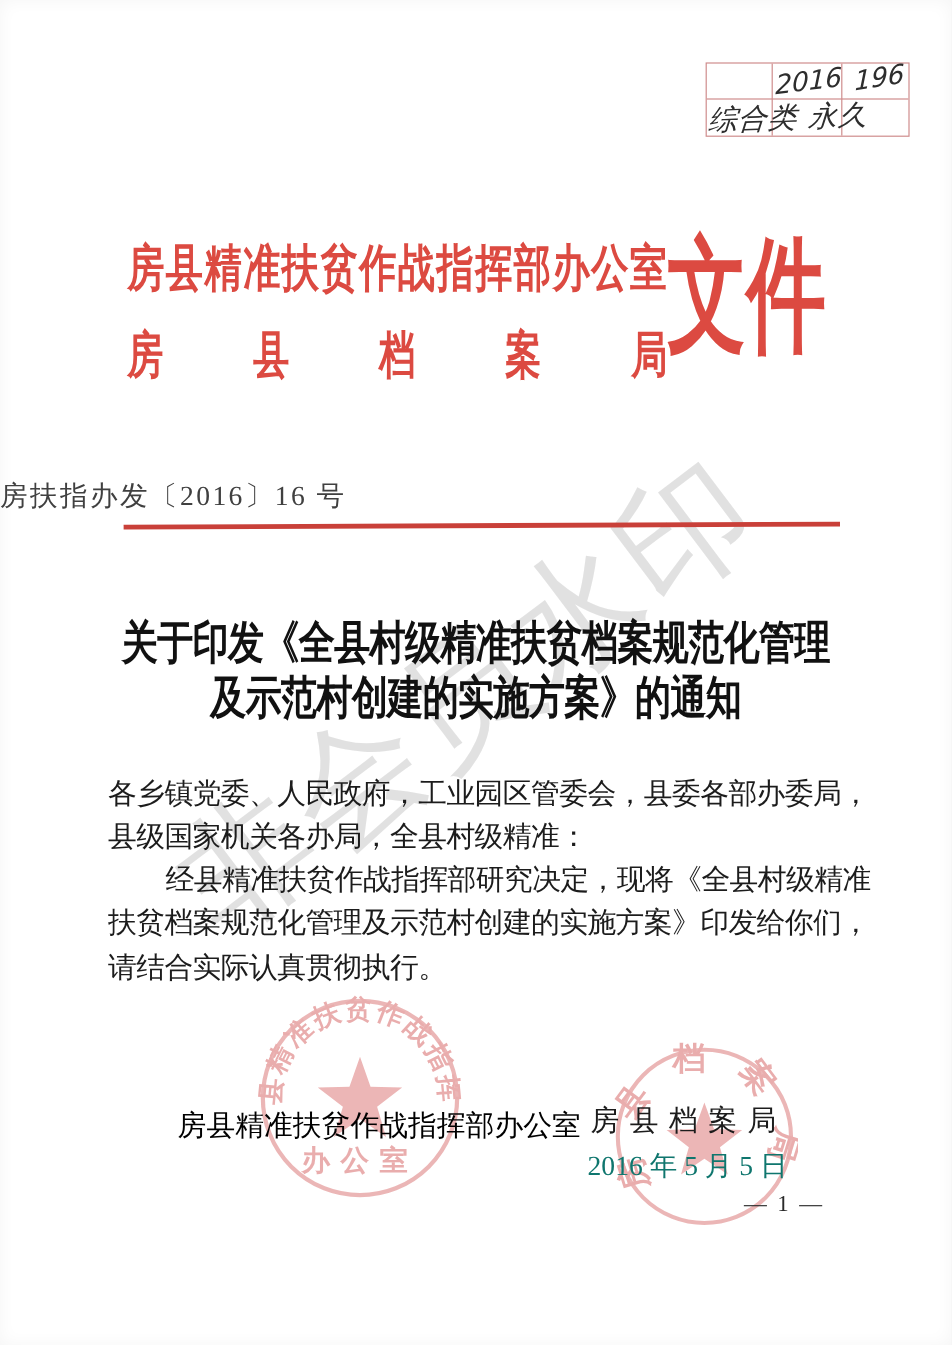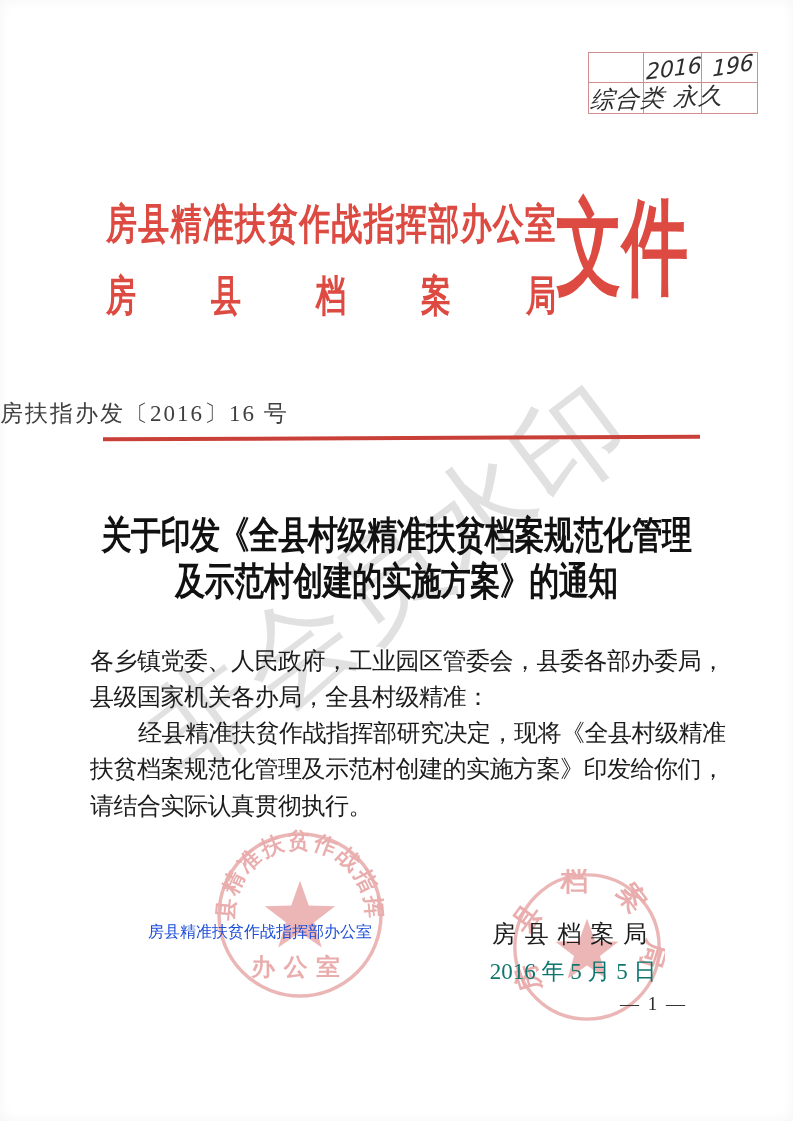--- a/index.html
+++ b/index.html
@@ -89,21 +89,21 @@
     font-size:24px;color:#1c1c1c;white-space:nowrap;
     letter-spacing:-0.5px;
   }
   .b1{top:645px;}
   .b2{top:681px;}
   .b3{top:717px;padding-left:48px;}
   .b4{top:753px;}
   .b5{top:790px;}
 
   
-  .sig-left{left:148px;top:922px;font-size:16px;white-space:nowrap;color:#1d4ed8;}
+  .sig-left{left:148px;top:922px;font-size:24px;white-space:nowrap;color:#000000;}
   .sig-right{
     left:492px;top:918px;width:155px;
     display:flex;justify-content:space-between;
     font-size:24px;color:#1c1c1c;
   }
   .sig-date{left:488px;top:956px;width:170px;text-align:center;
     font-size:23px;white-space:nowrap;color:#0f766e;}
 
   .page-number{left:620px;top:993px;font-size:19px;letter-spacing:2px;color:#2a2a2a;}
 

